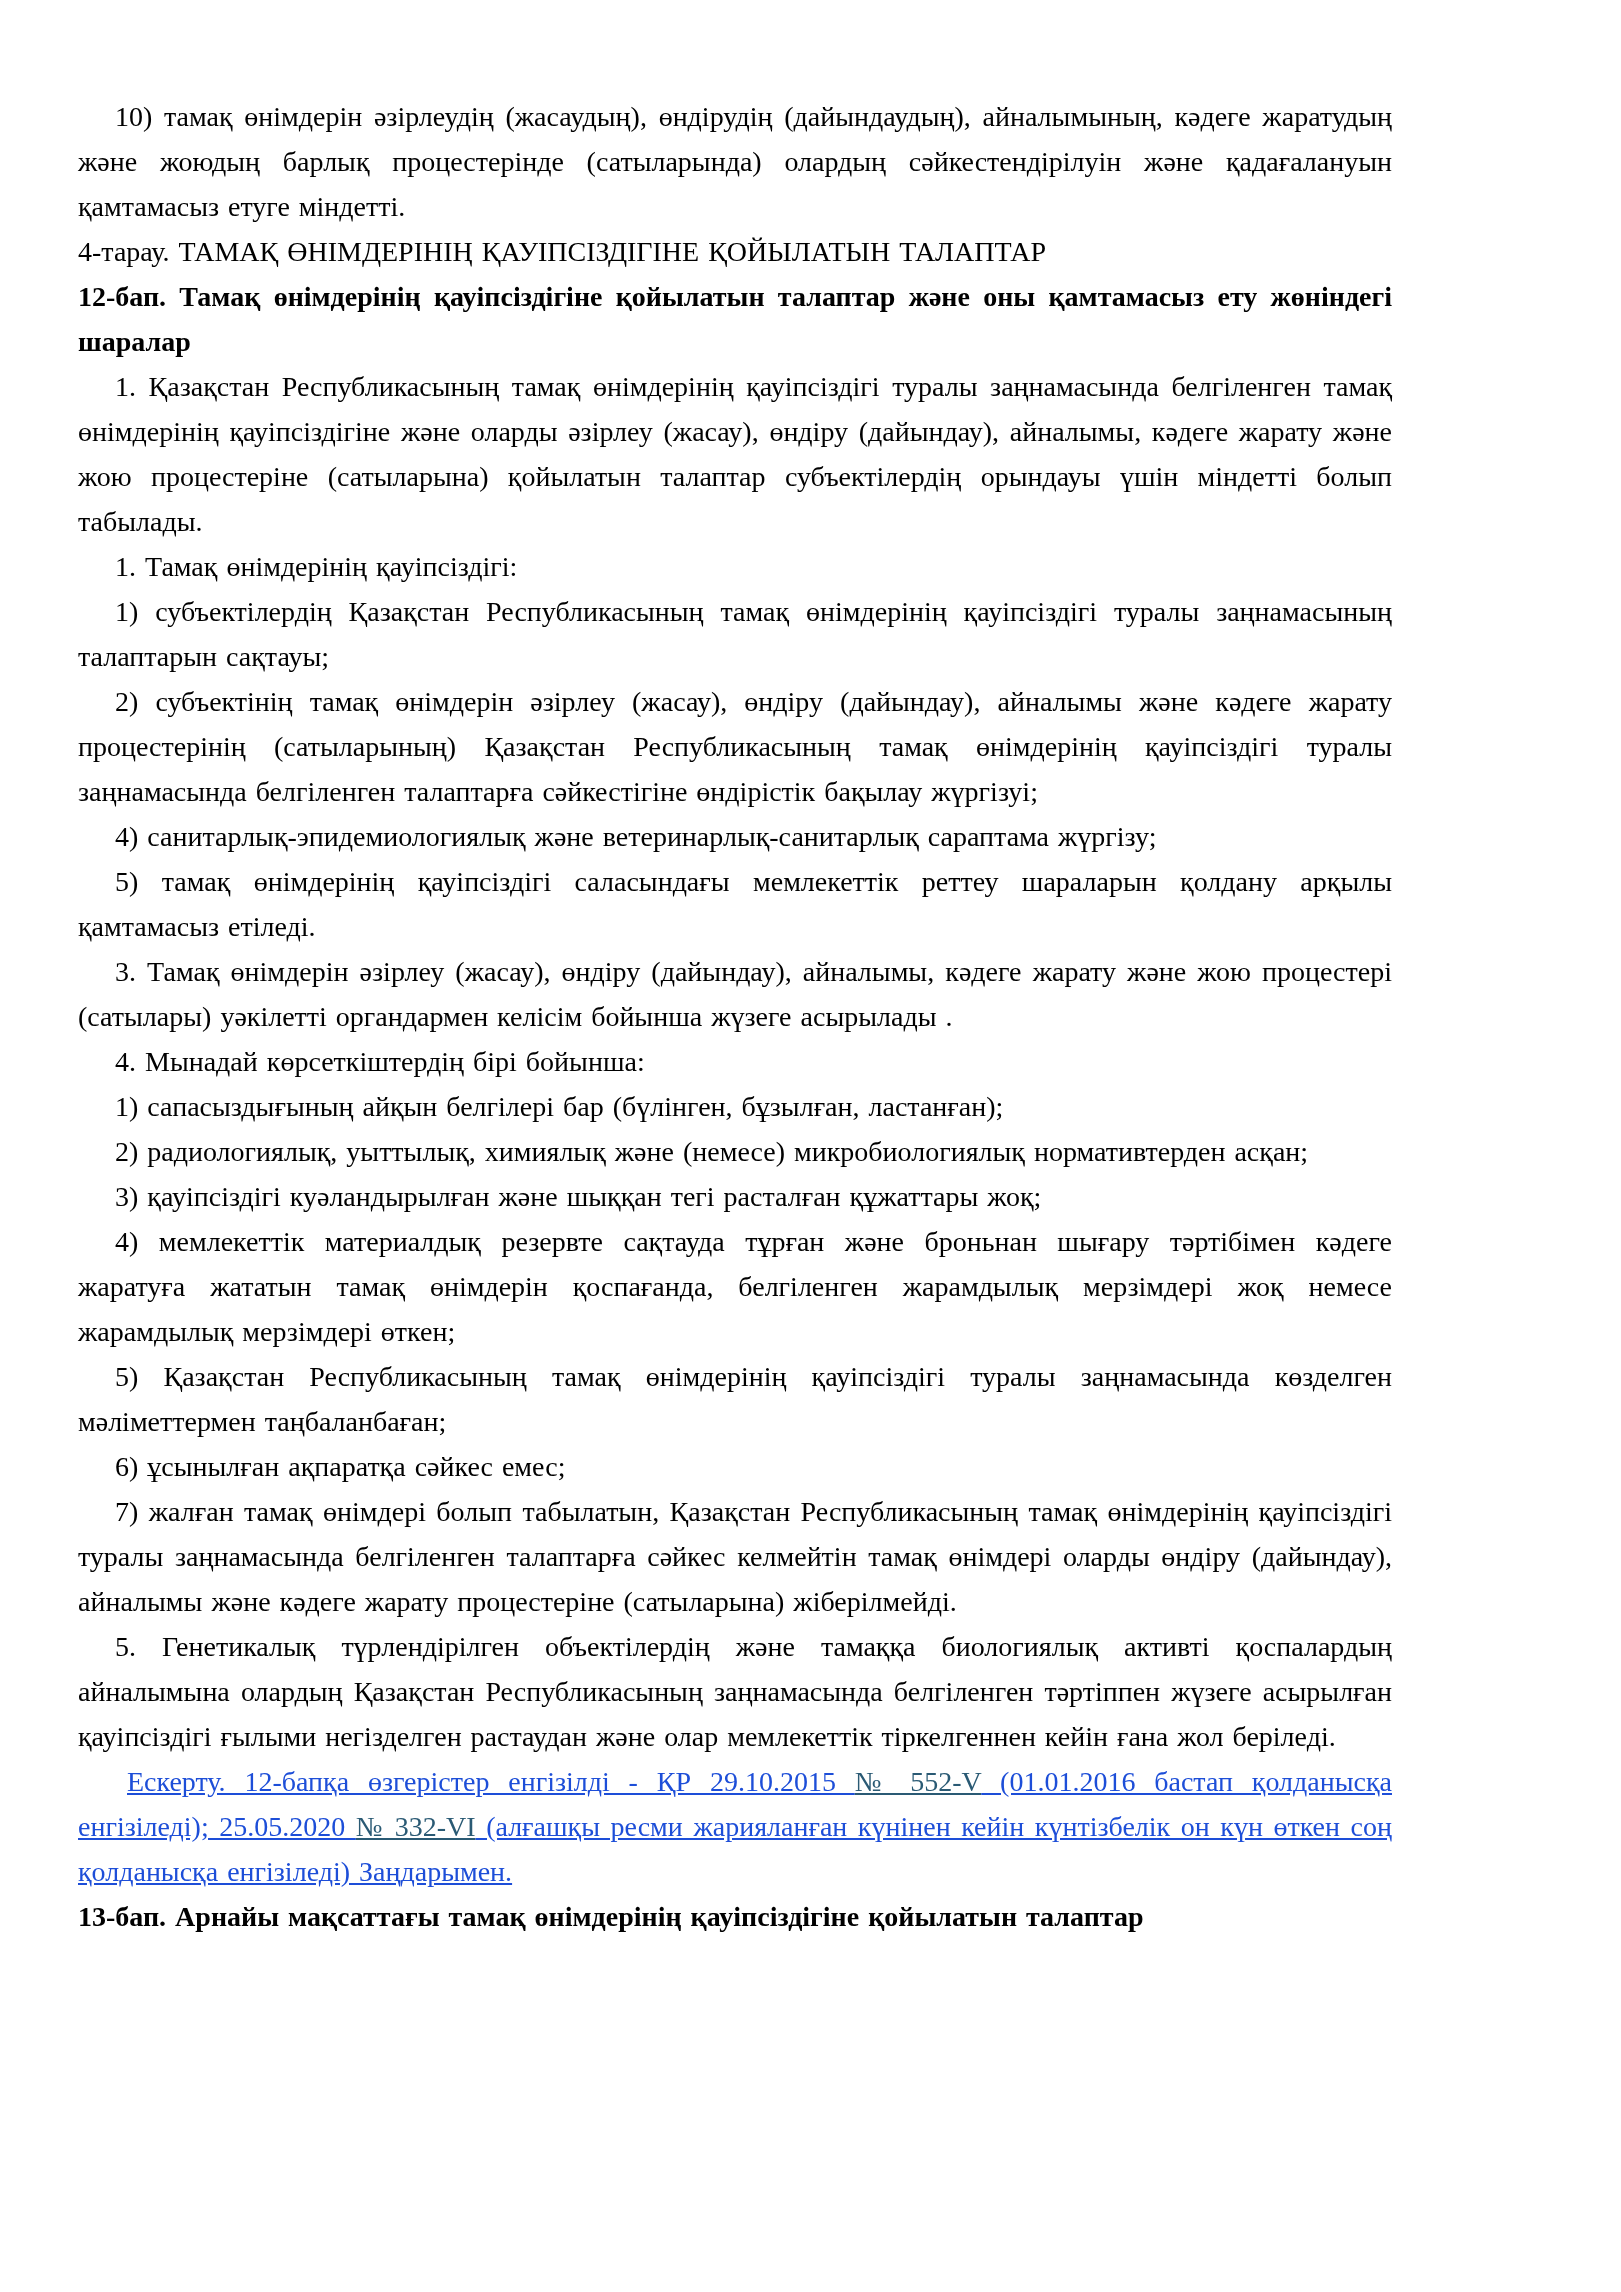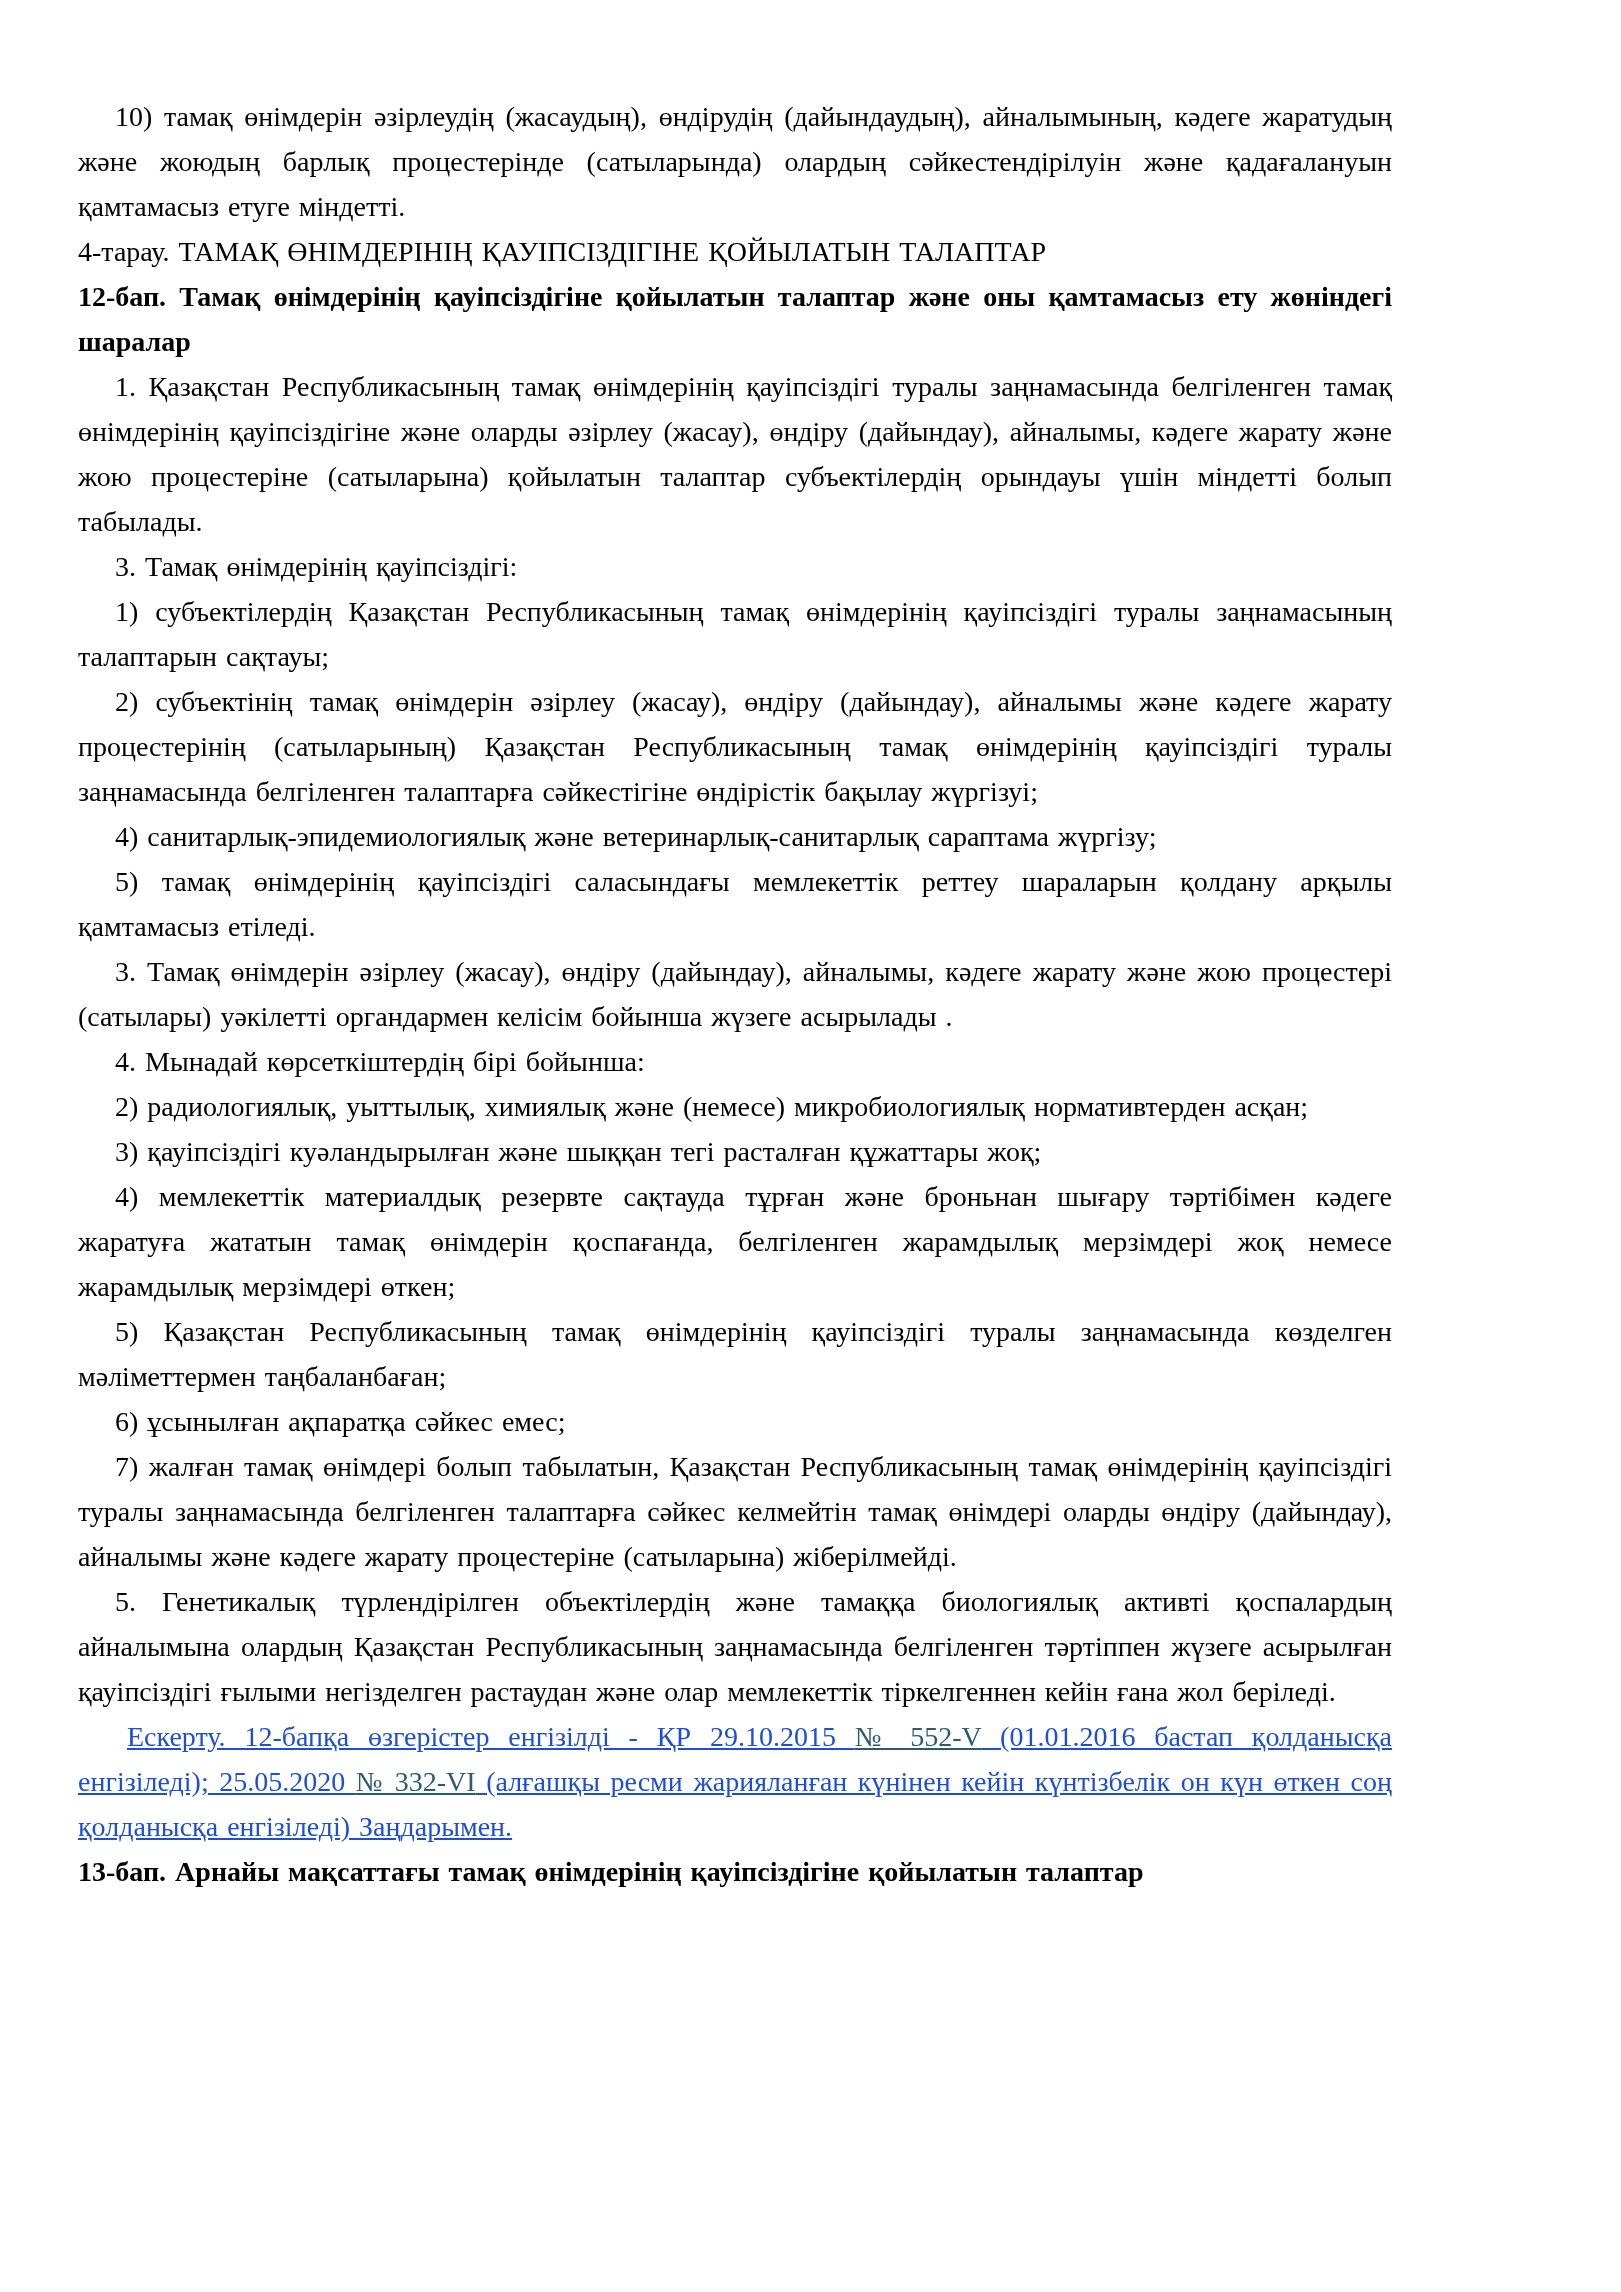--- a/index.html
+++ b/index.html
@@ -55,29 +55,30 @@
 <div class="page">
 
   <p class="para indent">10) тамақ өнімдерін әзірлеудің (жасаудың), өндірудің (дайындаудың), айналымының, кәдеге жаратудың және жоюдың барлық процестерінде (сатыларында) олардың сәйкестендірілуін және қадағалануын қамтамасыз етуге міндетті.</p>
 
   <p class="para chapter">4-тарау. ТАМАҚ ӨНІМДЕРІНІҢ ҚАУІПСІЗДІГІНЕ ҚОЙЫЛАТЫН ТАЛАПТАР</p>
 
   <p class="para bold article-heading">12-бап. Тамақ өнімдерінің қауіпсіздігіне қойылатын талаптар және оны қамтамасыз ету жөніндегі шаралар</p>
 
   <p class="para indent">1. Қазақстан Республикасының тамақ өнімдерінің қауіпсіздігі туралы заңнамасында белгіленген тамақ өнімдерінің қауіпсіздігіне және оларды әзірлеу (жасау), өндіру (дайындау), айналымы, кәдеге жарату және жою процестеріне (сатыларына) қойылатын талаптар субъектілердің орындауы үшін міндетті болып табылады.</p>
 
-  <p class="para indent mt-item">3. Тамақ өнімдерінің қауіпсіздігі:</p>
+  <p class="para indent mt-item">1. Тамақ өнімдерінің қауіпсіздігі:</p>
   <p class="para indent">1) субъектілердің Қазақстан Республикасының тамақ өнімдерінің қауіпсіздігі туралы заңнамасының талаптарын сақтауы;</p>
   <p class="para indent">2) субъектінің тамақ өнімдерін әзірлеу (жасау), өндіру (дайындау), айналымы және кәдеге жарату процестерінің (сатыларының) Қазақстан Республикасының тамақ өнімдерінің қауіпсіздігі туралы заңнамасында белгіленген талаптарға сәйкестігіне өндірістік бақылау жүргізуі;</p>
   <p class="para indent">4) санитарлық-эпидемиологиялық және ветеринарлық-санитарлық сараптама жүргізу;</p>
   <p class="para indent">5) тамақ өнімдерінің қауіпсіздігі саласындағы мемлекеттік реттеу шараларын қолдану арқылы қамтамасыз етіледі.</p>
 
   <p class="para indent mt-item">3. Тамақ өнімдерін әзірлеу (жасау), өндіру (дайындау), айналымы, кәдеге жарату және жою процестері (сатылары) уәкілетті органдармен келісім бойынша жүзеге асырылады .</p>
 
   <p class="para indent mt-sec">4. Мынадай көрсеткіштердің бірі бойынша:</p>
+  <p class="para indent">1) сапасыздығының айқын белгілері бар (бүлінген, бұзылған, ластанған);</p>
   <p class="para indent">2) радиологиялық, уыттылық, химиялық және (немесе) микробиологиялық нормативтерден асқан;</p>
   <p class="para indent">3) қауіпсіздігі куәландырылған және шыққан тегі расталған құжаттары жоқ;</p>
   <p class="para indent">4) мемлекеттік материалдық резервте сақтауда тұрған және броньнан шығару тәртібімен кәдеге жаратуға жататын тамақ өнімдерін қоспағанда, белгіленген жарамдылық мерзімдері жоқ немесе жарамдылық мерзімдері өткен;</p>
   <p class="para indent">5) Қазақстан Республикасының тамақ өнімдерінің қауіпсіздігі туралы заңнамасында көзделген мәліметтермен таңбаланбаған;</p>
   <p class="para indent">6) ұсынылған ақпаратқа сәйкес емес;</p>
   <p class="para indent">7) жалған тамақ өнімдері болып табылатын, Қазақстан Республикасының тамақ өнімдерінің қауіпсіздігі туралы заңнамасында белгіленген талаптарға сәйкес келмейтін тамақ өнімдері оларды өндіру (дайындау), айналымы және кәдеге жарату процестеріне (сатыларына) жіберілмейді.</p>
 
   <p class="para indent mt-item">5. Генетикалық түрлендірілген объектілердің және тамаққа биологиялық активті қоспалардың айналымына олардың Қазақстан Республикасының заңнамасында белгіленген тәртіппен жүзеге асырылған қауіпсіздігі ғылыми негізделген растаудан және олар мемлекеттік тіркелгеннен кейін ғана жол беріледі.</p>
 
   <p class="para note">

